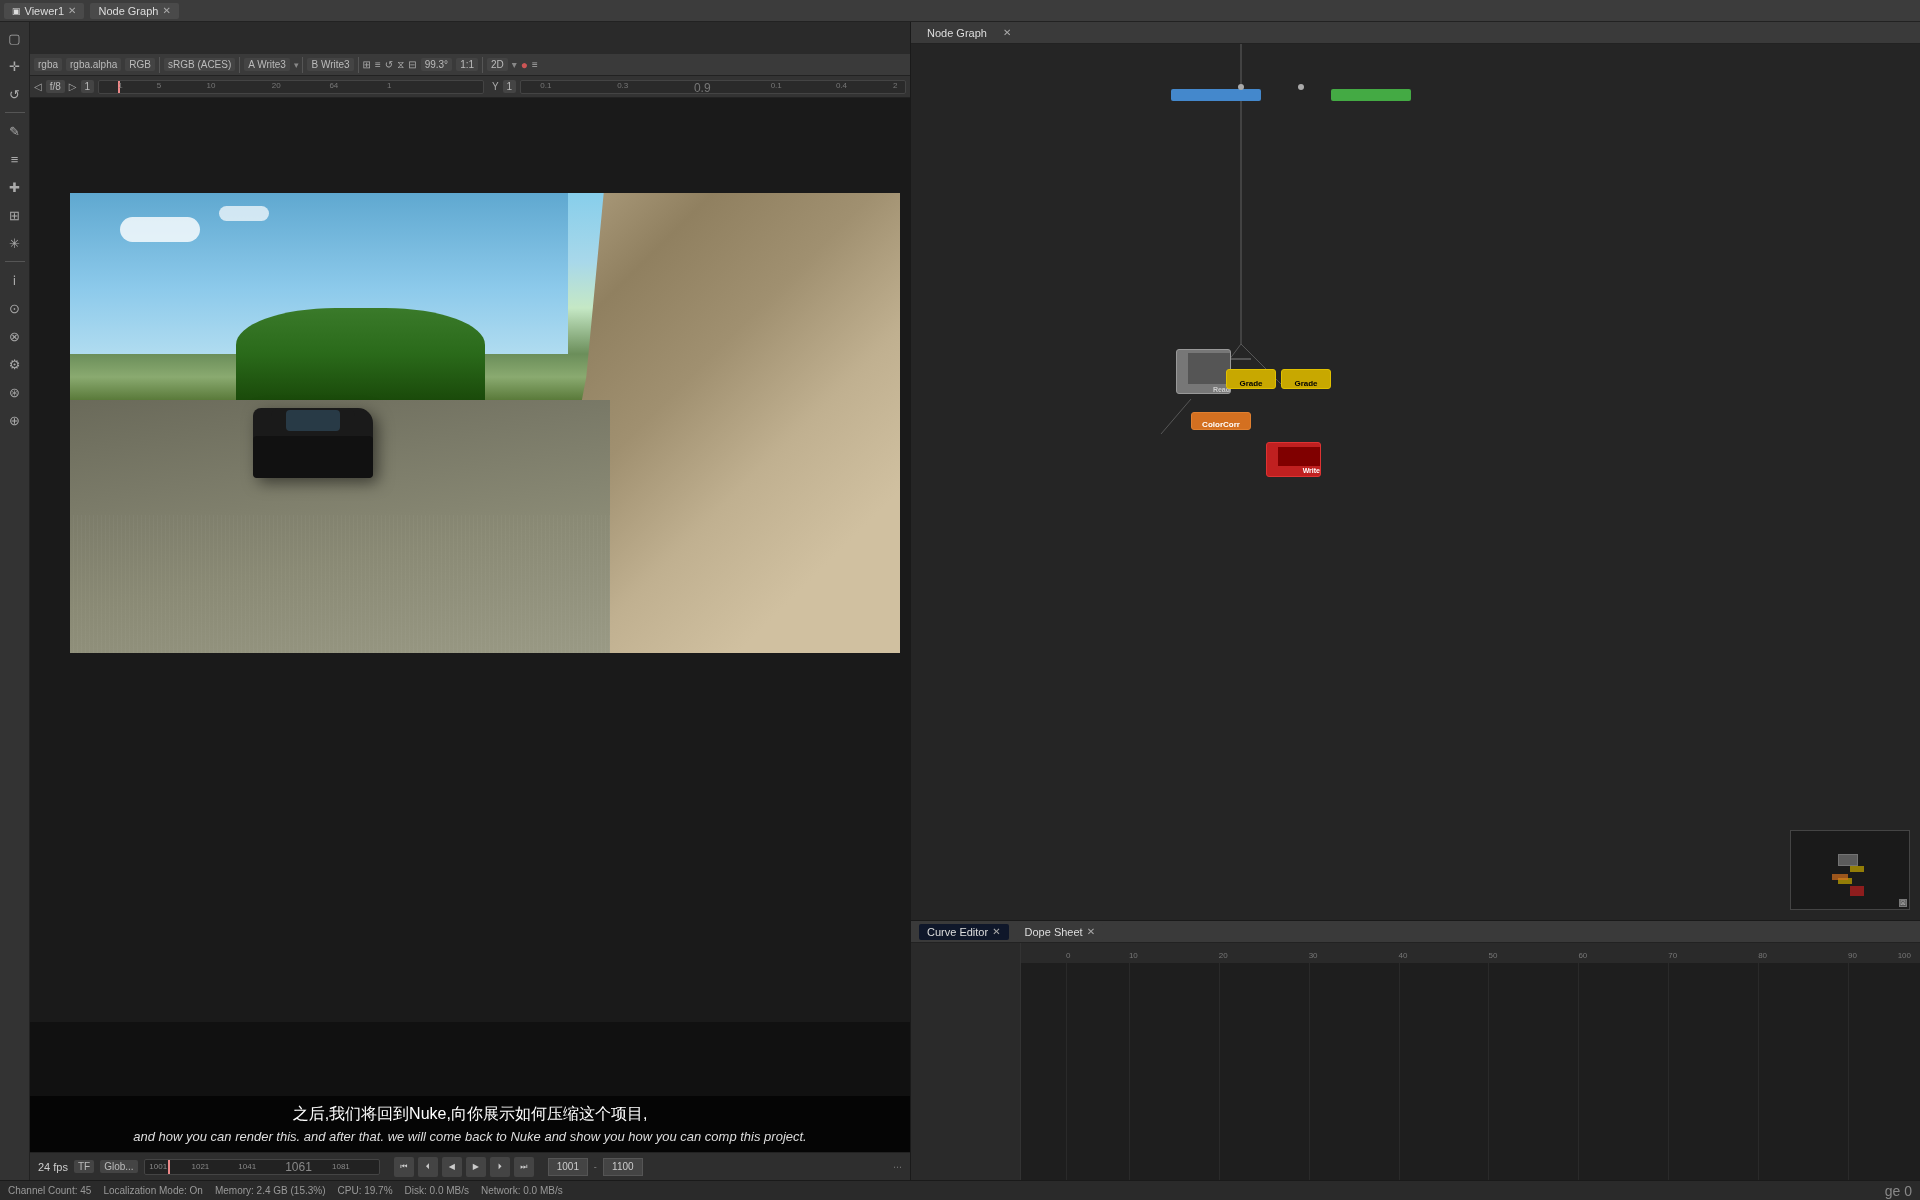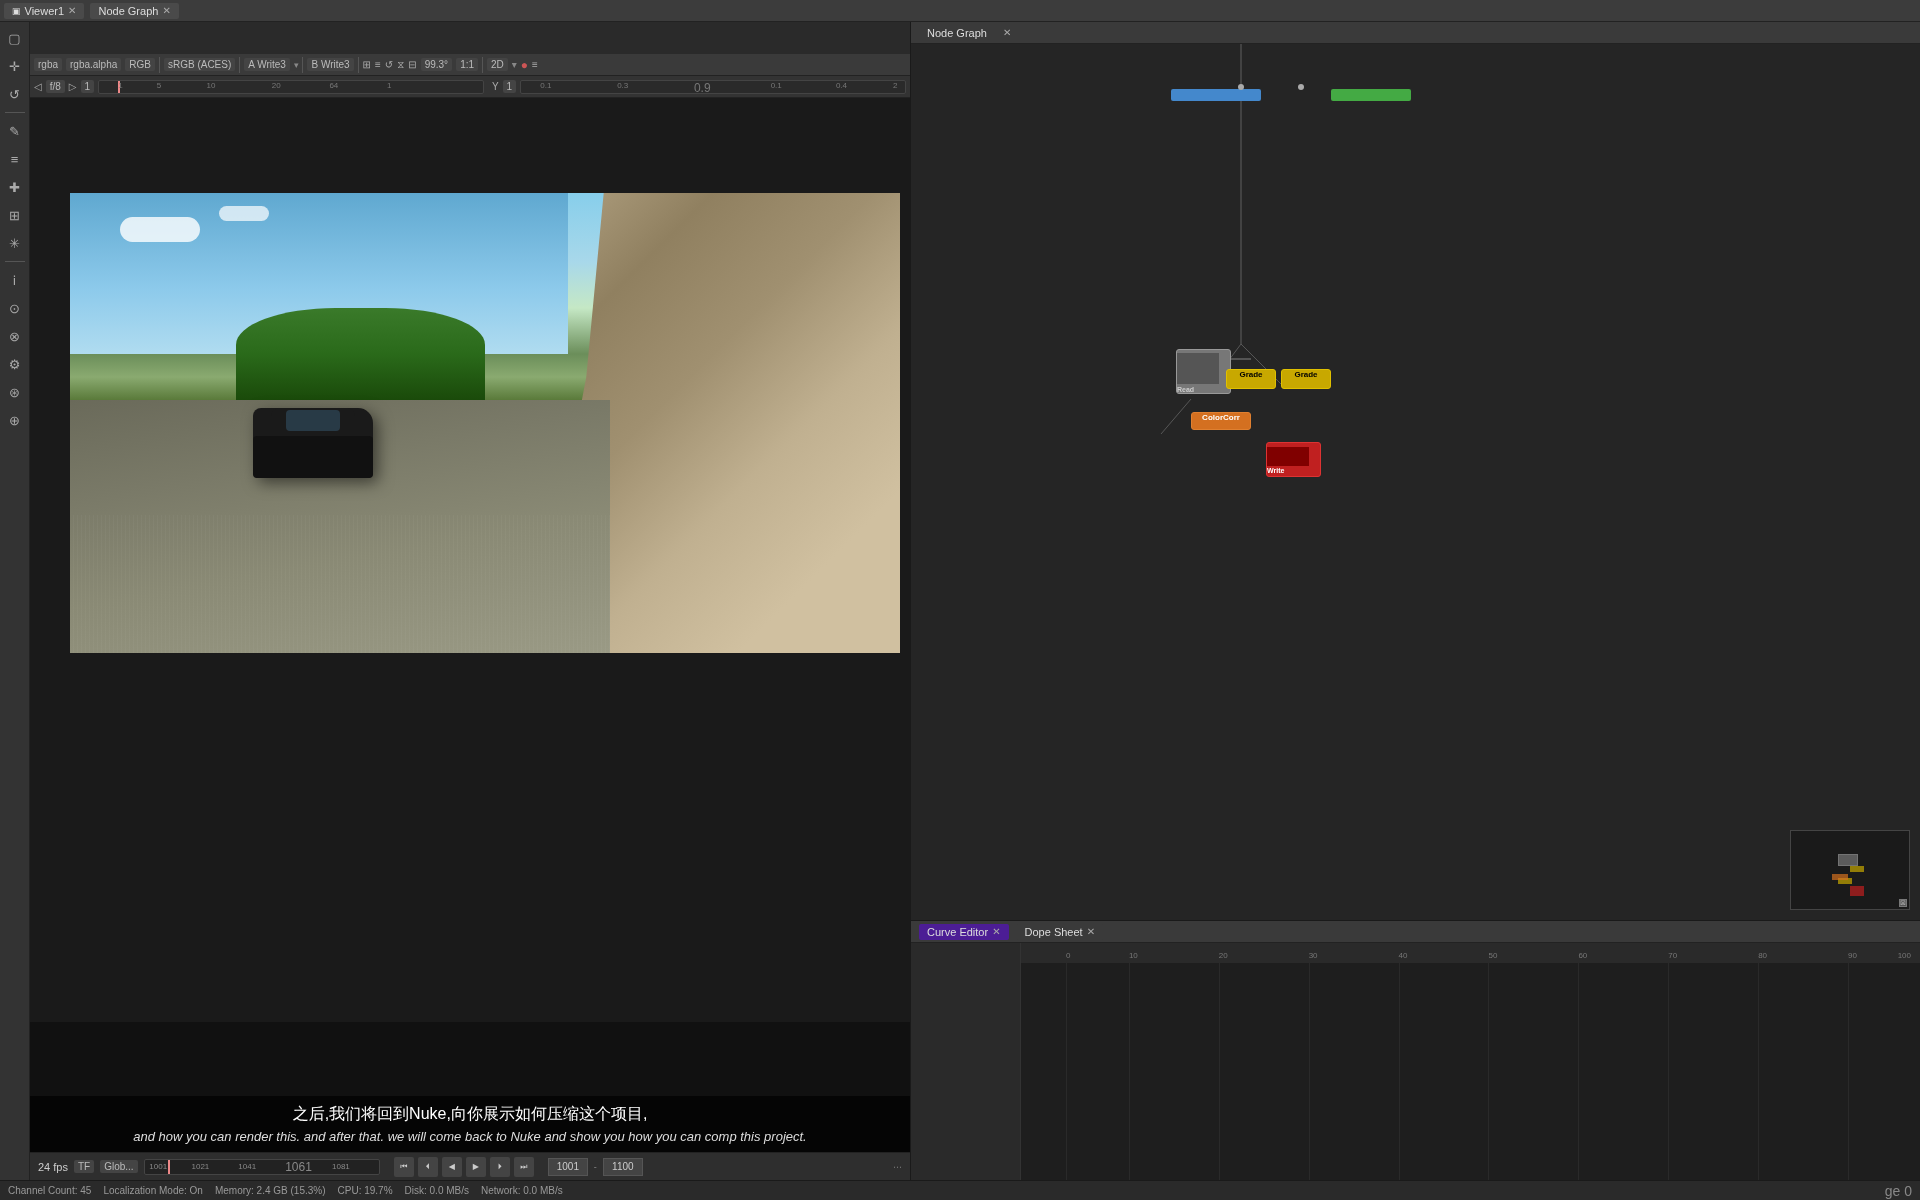--- a/index.html
+++ b/index.html
@@ -382,21 +382,21 @@
       background: #252525;
       position: relative;
       overflow: hidden;
     }
 
     
     .ng-node {
       position: absolute;
       border-radius: 3px;
       display: flex;
-      align-items: flex-start;
+      align-items: flex-end;
       justify-content: center;
       cursor: pointer;
       font-size: 9px;
       color: #000;
       font-weight: bold;
     }
     .ng-node-white {
       background: #888;
       border: 1px solid #aaa;
     }
@@ -722,21 +722,21 @@
 
           <div style="position:absolute; right:2px; bottom:2px; width:8px; height:8px; background:#555; border:1px solid #777; font-size:7px; color:#aaa; display:flex; align-items:center; justify-content:center">⊠</div>
         </div>
 
       </div>
     </div>
 
     <div id="curve-editor-panel">
 
       <div id="curve-editor-header">
-        <div class="tab-item" style="background:#4c1d95;">
+        <div class="tab-item" style="background:#0f172a;">
           <span>Curve Editor</span>
           <span class="tab-close">✕</span>
         </div>
         <div class="tab-item" style="background:#3a3a3a;">
           <span>Dope Sheet</span>
           <span class="tab-close">✕</span>
         </div>
       </div>
 
       <div id="curve-editor-content">

